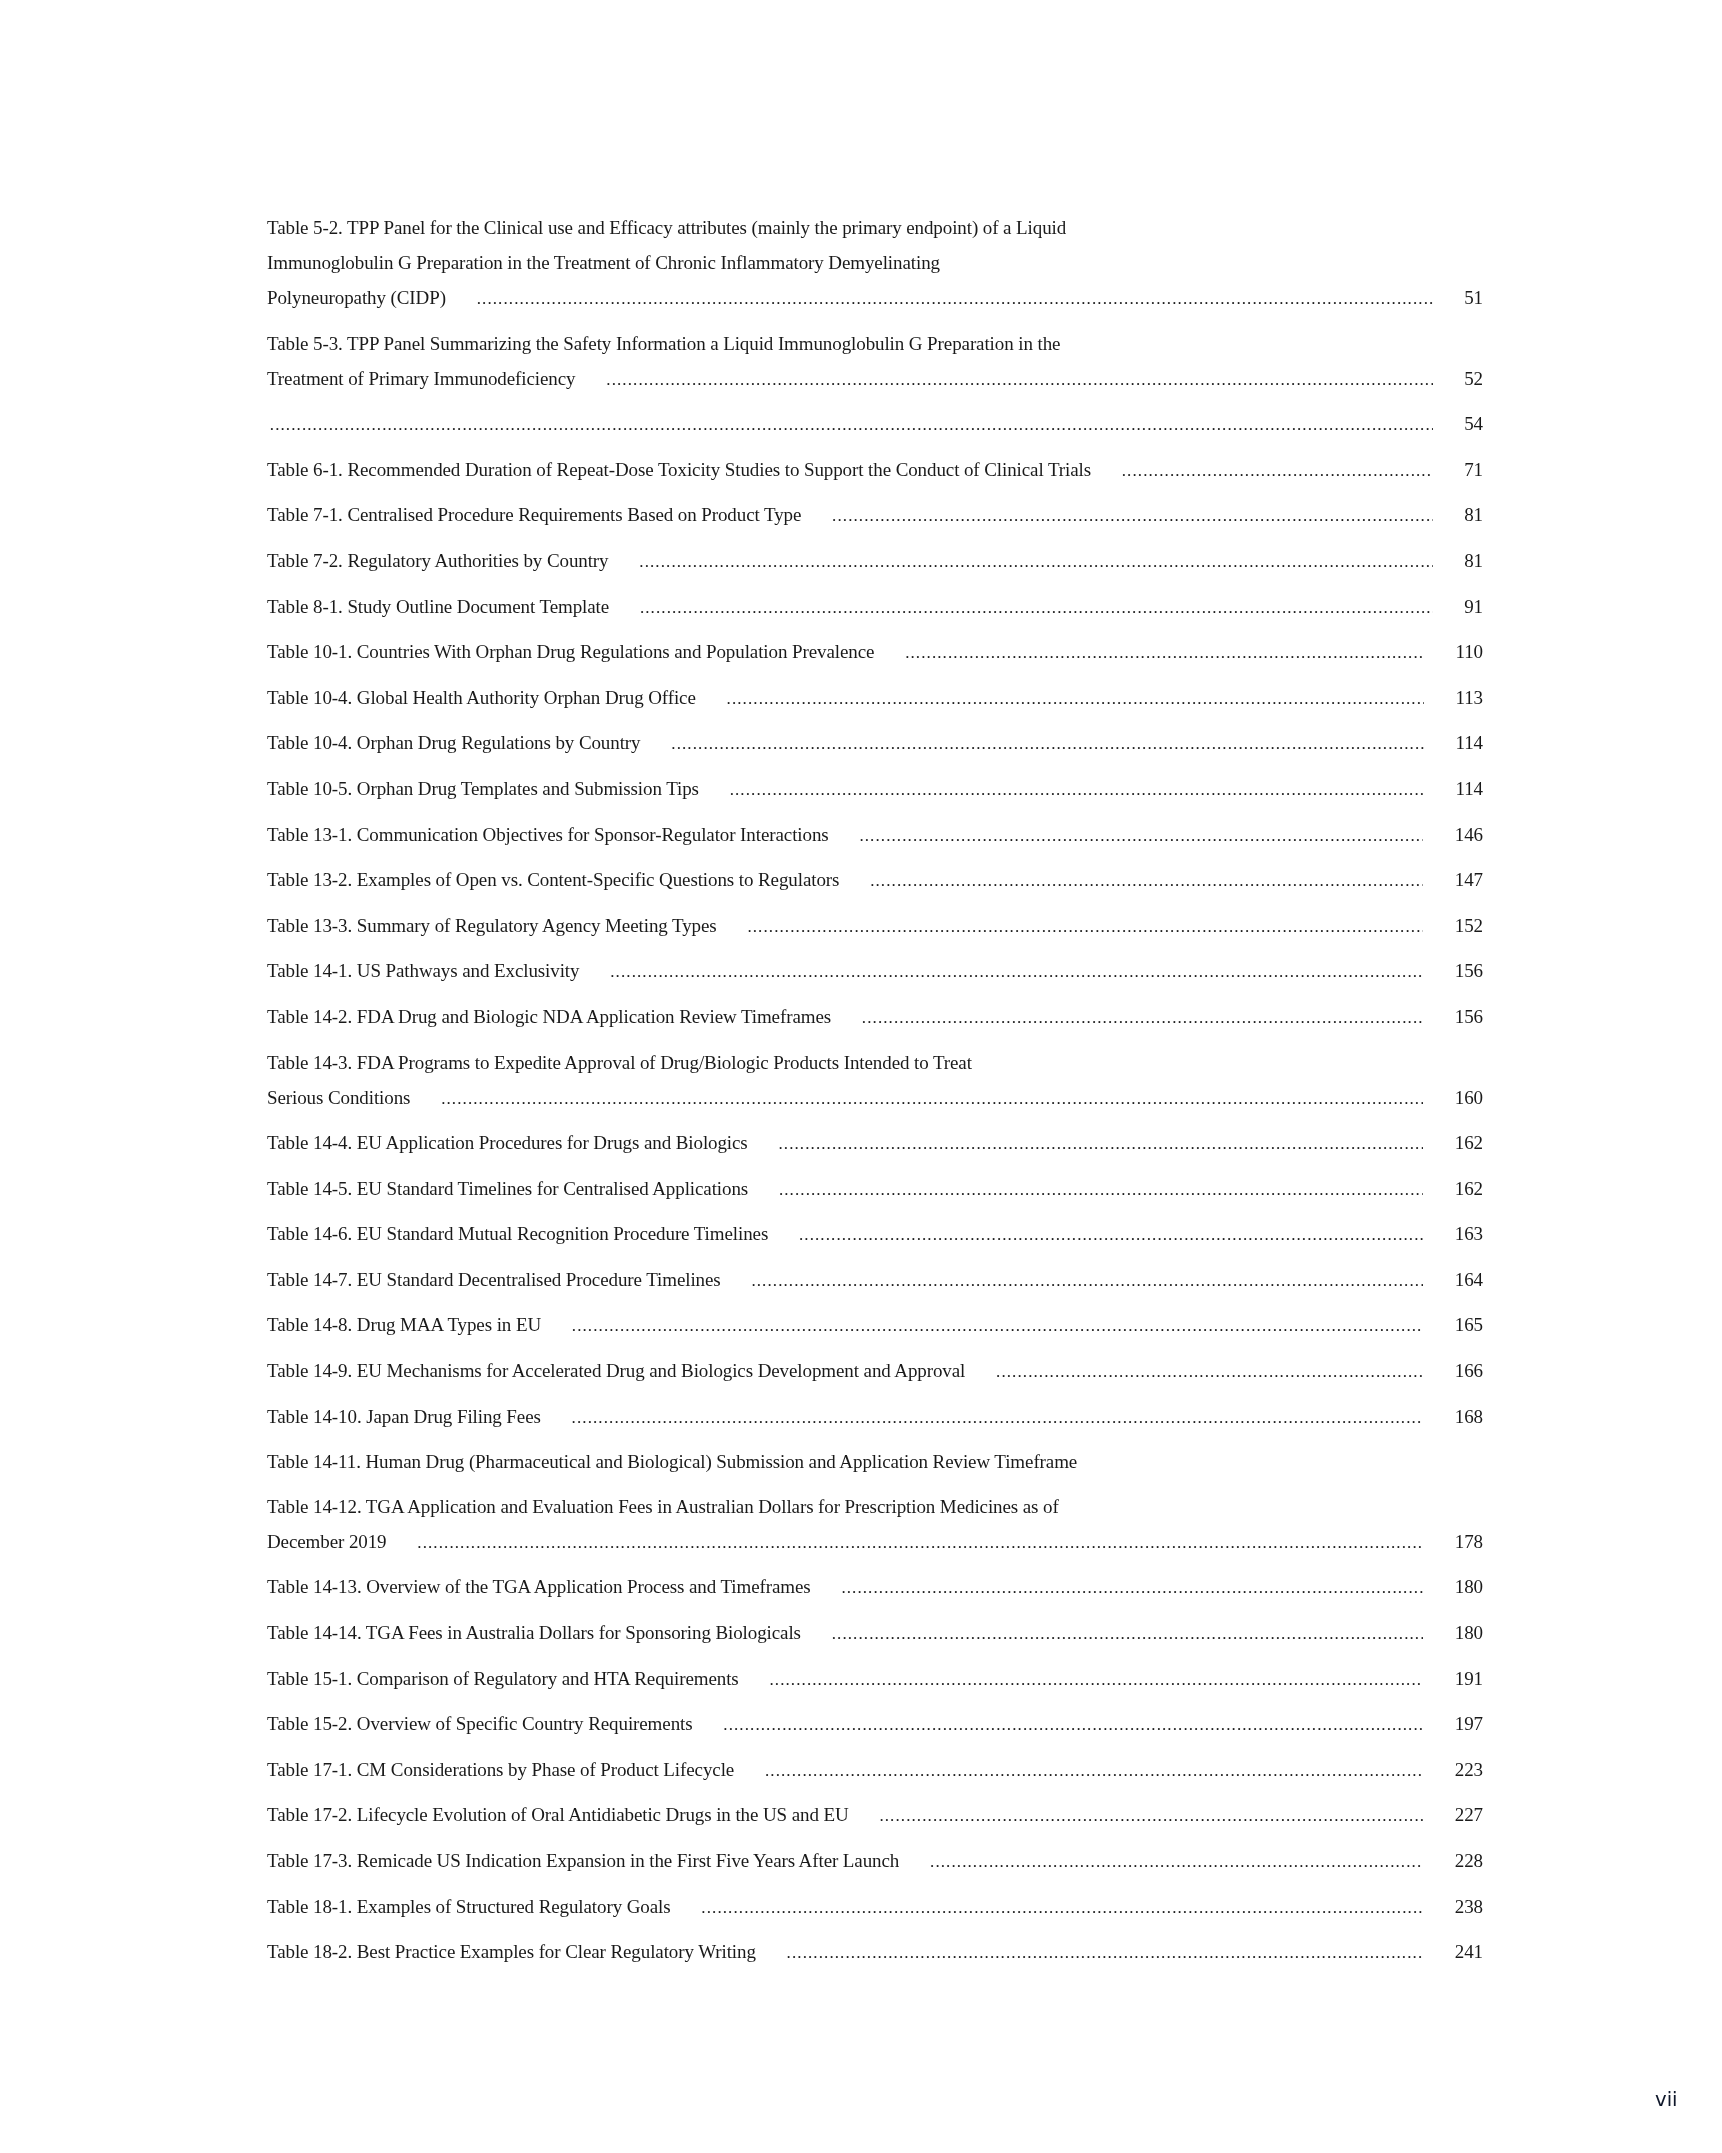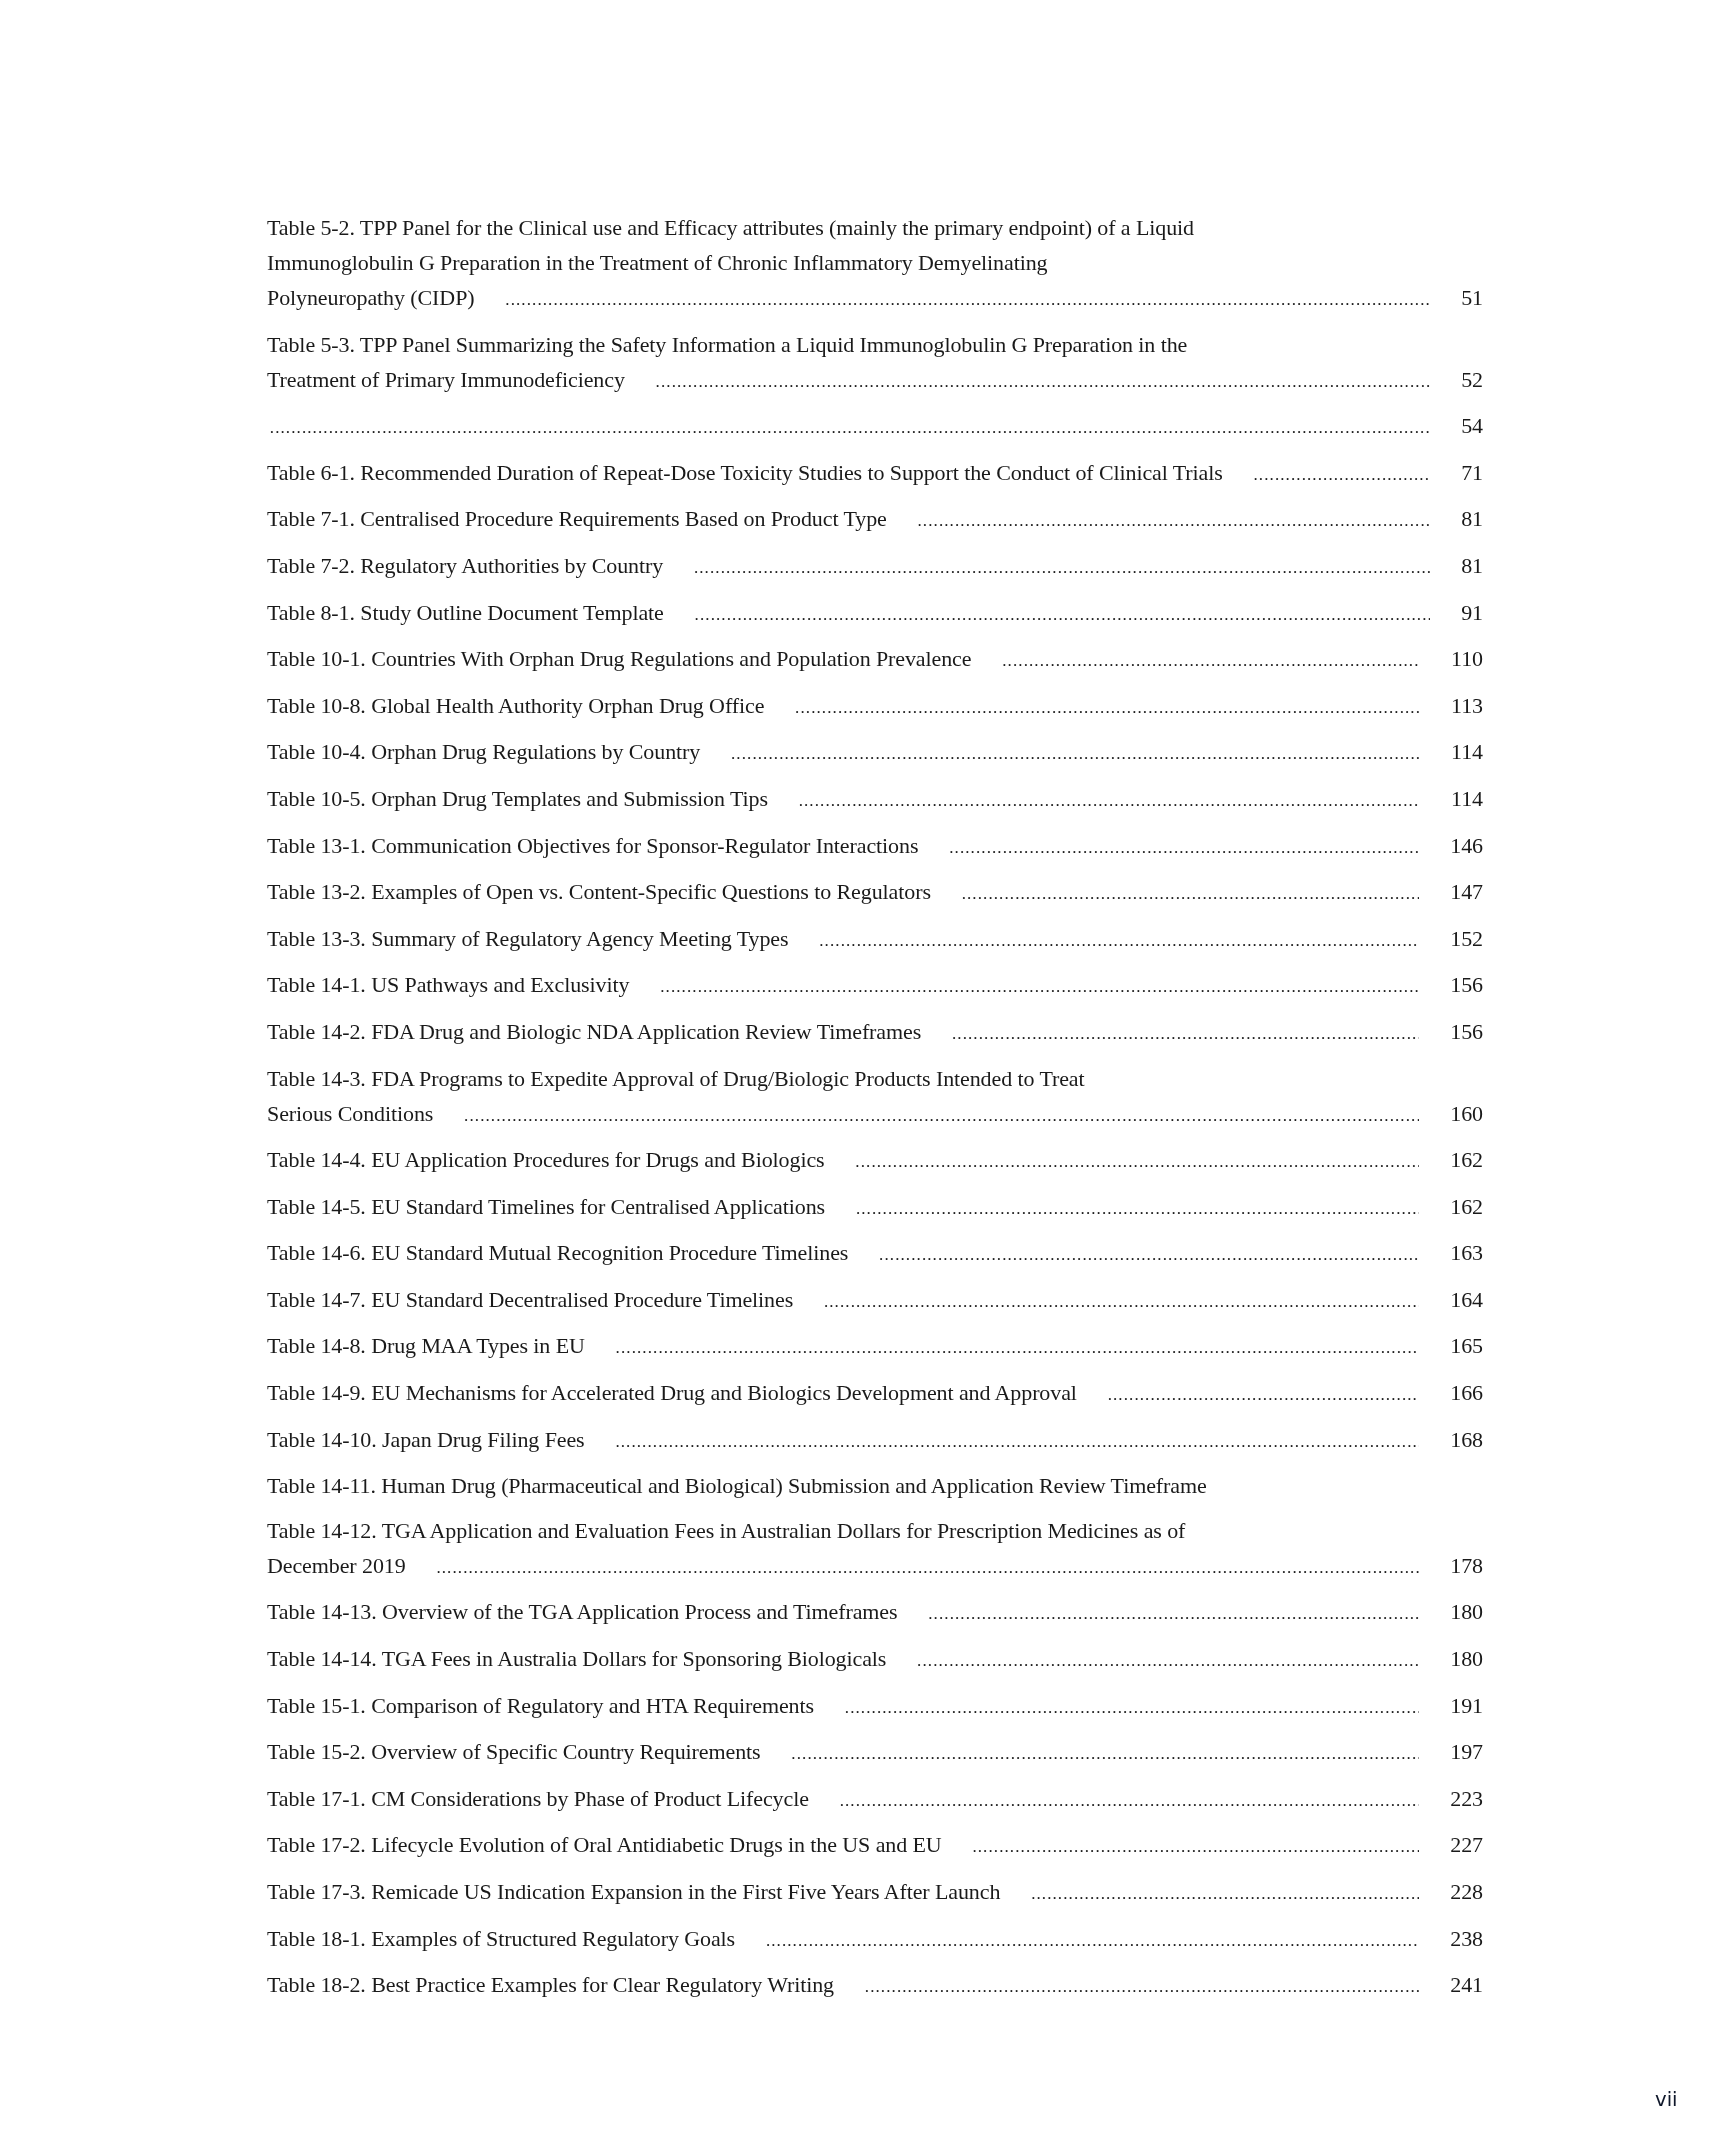--- a/index.html
+++ b/index.html
@@ -13,21 +13,21 @@
     position: relative;
     overflow: hidden;
     color: #1a1a1a;
   }
   .toc {
     position: absolute;
     left: 267px;
     top: 210px;
     width: 1216px;
     font-family: "Liberation Serif", "DejaVu Serif", serif;
-    font-size: 22px;
+    font-size: 19px;
     line-height: 35px;
     letter-spacing: -0.1px;
   }
   .entry {
     margin: 0 0 9.6px 0;
     padding: 0;
   }
   .entry .line {
     display: block;
     white-space: nowrap;
@@ -123,21 +123,21 @@
     </div>
     <div class="entry">
       <span class="last">
         <span class="txt">Table 10-1. Countries With Orphan Drug Regulations and Population Prevalence</span>
         <span class="leader"></span>
         <span class="page">110</span>
       </span>
     </div>
     <div class="entry">
       <span class="last">
-        <span class="txt">Table 10-8. Global Health Authority Orphan Drug Office</span>
+        <span class="txt">Table 10-4. Global Health Authority Orphan Drug Office</span>
         <span class="leader"></span>
         <span class="page">113</span>
       </span>
     </div>
     <div class="entry">
       <span class="last">
         <span class="txt">Table 10-4. Orphan Drug Regulations by Country</span>
         <span class="leader"></span>
         <span class="page">114</span>
       </span>

